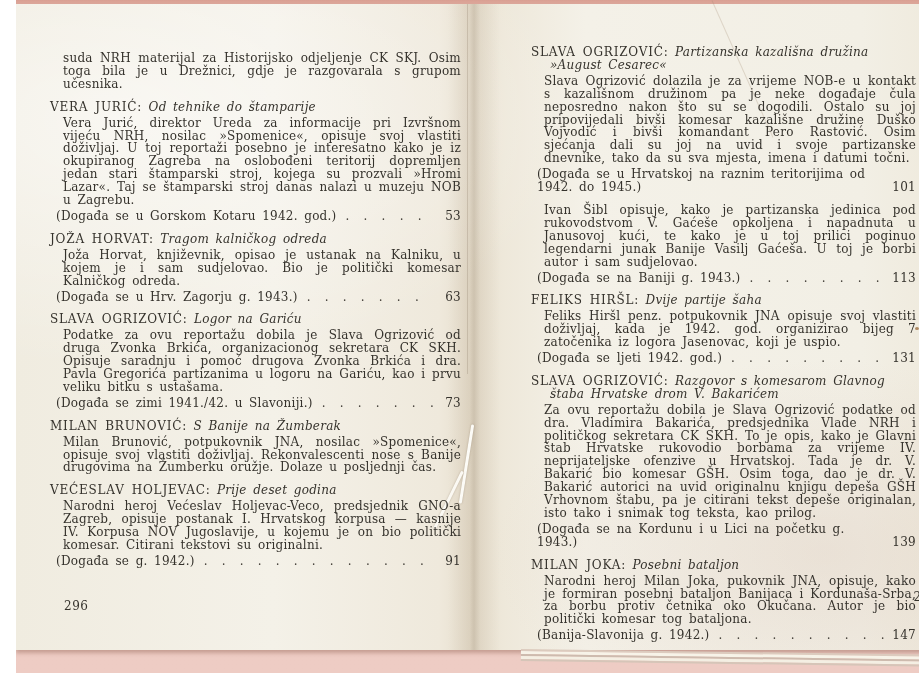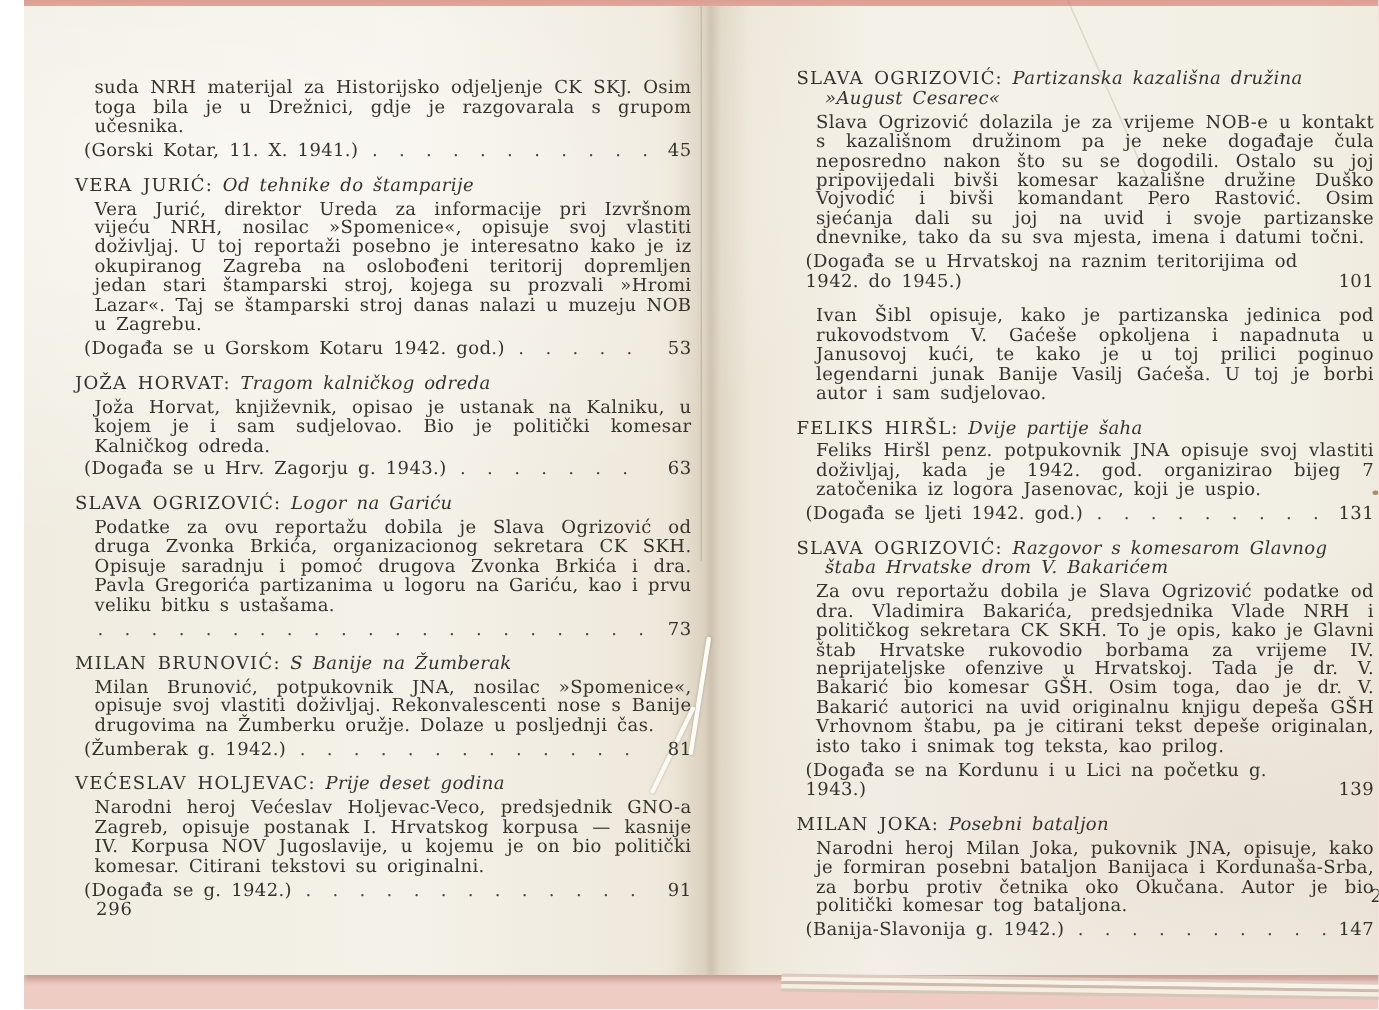--- a/index.html
+++ b/index.html
@@ -83,25 +83,20 @@
     <div class="e e3"></div>
     <div class="e e4"></div>
     <div class="e e5"></div>
   </div>
   <div class="speck"></div>
 
   <div class="page-col left-col">
 
     <article class="entry">
       <p class="body">suda NRH materijal za Historijsko odjeljenje CK SKJ. Osim toga bila je u Drežnici, gdje je razgovarala s grupom učesnika.</p>
-      <div class="ref">
-        <span class="loc">(Gorski Kotar, 11. X. 1941.)</span>
-        <span class="dots"></span>
-        <span class="pg">45</span>
-      </div>
     </article>
 
     <article class="entry">
       <h3 class="head"><span class="author">VERA JURIĆ:</span> <span class="title">Od tehnike do štamparije</span></h3>
       <p class="body">Vera Jurić, direktor Ureda za informacije pri Izvršnom vijeću NRH, nosilac »Spomenice«, opisuje svoj vlastiti doživljaj. U toj reportaži posebno je interesatno kako je iz okupiranog Zagreba na oslobođeni teritorij dopremljen jedan stari štamparski stroj, kojega su prozvali »Hromi Lazar«. Taj se štamparski stroj danas nalazi u muzeju NOB u Zagrebu.</p>
       <div class="ref">
         <span class="loc">(Događa se u Gorskom Kotaru 1942. god.)</span>
         <span class="dots"></span>
         <span class="pg">53</span>
       </div>
@@ -114,33 +109,29 @@
         <span class="loc">(Događa se u Hrv. Zagorju g. 1943.)</span>
         <span class="dots"></span>
         <span class="pg">63</span>
       </div>
     </article>
 
     <article class="entry">
       <h3 class="head"><span class="author">SLAVA OGRIZOVIĆ:</span> <span class="title">Logor na Gariću</span></h3>
       <p class="body">Podatke za ovu reportažu dobila je Slava Ogrizović od druga Zvonka Brkića, organizacionog sekretara CK SKH. Opisuje saradnju i pomoć drugova Zvonka Brkića i dra. Pavla Gregorića partizanima u logoru na Gariću, kao i prvu veliku bitku s ustašama.</p>
       <div class="ref">
+        <span class="loc">(Događa se zimi 1941./42. u Slavoniji.)</span>
         <span class="dots"></span>
         <span class="pg">73</span>
       </div>
     </article>
 
     <article class="entry">
       <h3 class="head"><span class="author">MILAN BRUNOVIĆ:</span> <span class="title">S Banije na Žumberak</span></h3>
       <p class="body">Milan Brunović, potpukovnik JNA, nosilac »Spomenice«, opisuje svoj vlastiti doživljaj. Rekonvalescenti nose s Banije drugovima na Žumberku oružje. Dolaze u posljednji čas.</p>
-      <div class="ref">
-        <span class="loc">(Žumberak g. 1942.)</span>
-        <span class="dots"></span>
-        <span class="pg">81</span>
-      </div>
     </article>
 
     <article class="entry">
       <h3 class="head"><span class="author">VEĆESLAV HOLJEVAC:</span> <span class="title">Prije deset godina</span></h3>
       <p class="body">Narodni heroj Većeslav Holjevac-Veco, predsjednik GNO-a Zagreb, opisuje postanak I. Hrvatskog korpusa — kasnije IV. Korpusa NOV Jugoslavije, u kojemu je on bio politički komesar. Citirani tekstovi su originalni.</p>
       <div class="ref">
         <span class="loc">(Događa se g. 1942.)</span>
         <span class="dots"></span>
         <span class="pg">91</span>
       </div>
@@ -155,20 +146,25 @@
       <p class="body">Slava Ogrizović dolazila je za vrijeme NOB-e u kontakt s kazališnom družinom pa je neke događaje čula neposredno nakon što su se dogodili. Ostalo su joj pripovijedali bivši komesar kazališne družine Duško Vojvodić i bivši komandant Pero Rastović. Osim sjećanja dali su joj na uvid i svoje partizanske dnevnike, tako da su sva mjesta, imena i datumi točni.</p>
       <div class="ref">
         <span class="loc">(Događa se u Hrvatskoj na raznim teritorijima od 1942. do 1945.)</span>
         <span class="dots"></span>
         <span class="pg">101</span>
       </div>
     </article>
 
     <article class="entry">
       <p class="body">Ivan Šibl opisuje, kako je partizanska jedinica pod rukovodstvom V. Gaćeše opkoljena i napadnuta u Janusovoj kući, te kako je u toj prilici poginuo legendarni junak Banije Vasilj Gaćeša. U toj je borbi autor i sam sudjelovao.</p>
+      <div class="ref">
+        <span class="loc">(Događa se na Baniji g. 1943.)</span>
+        <span class="dots"></span>
+        <span class="pg">113</span>
+      </div>
     </article>
 
     <article class="entry">
       <h3 class="head"><span class="author">FELIKS HIRŠL:</span> <span class="title">Dvije partije šaha</span></h3>
       <p class="body">Feliks Hiršl penz. potpukovnik JNA opisuje svoj vlastiti doživljaj, kada je 1942. god. organizirao bijeg 7 zatočenika iz logora Jasenovac, koji je uspio.</p>
       <div class="ref">
         <span class="loc">(Događa se ljeti 1942. god.)</span>
         <span class="dots"></span>
         <span class="pg">131</span>
       </div>

